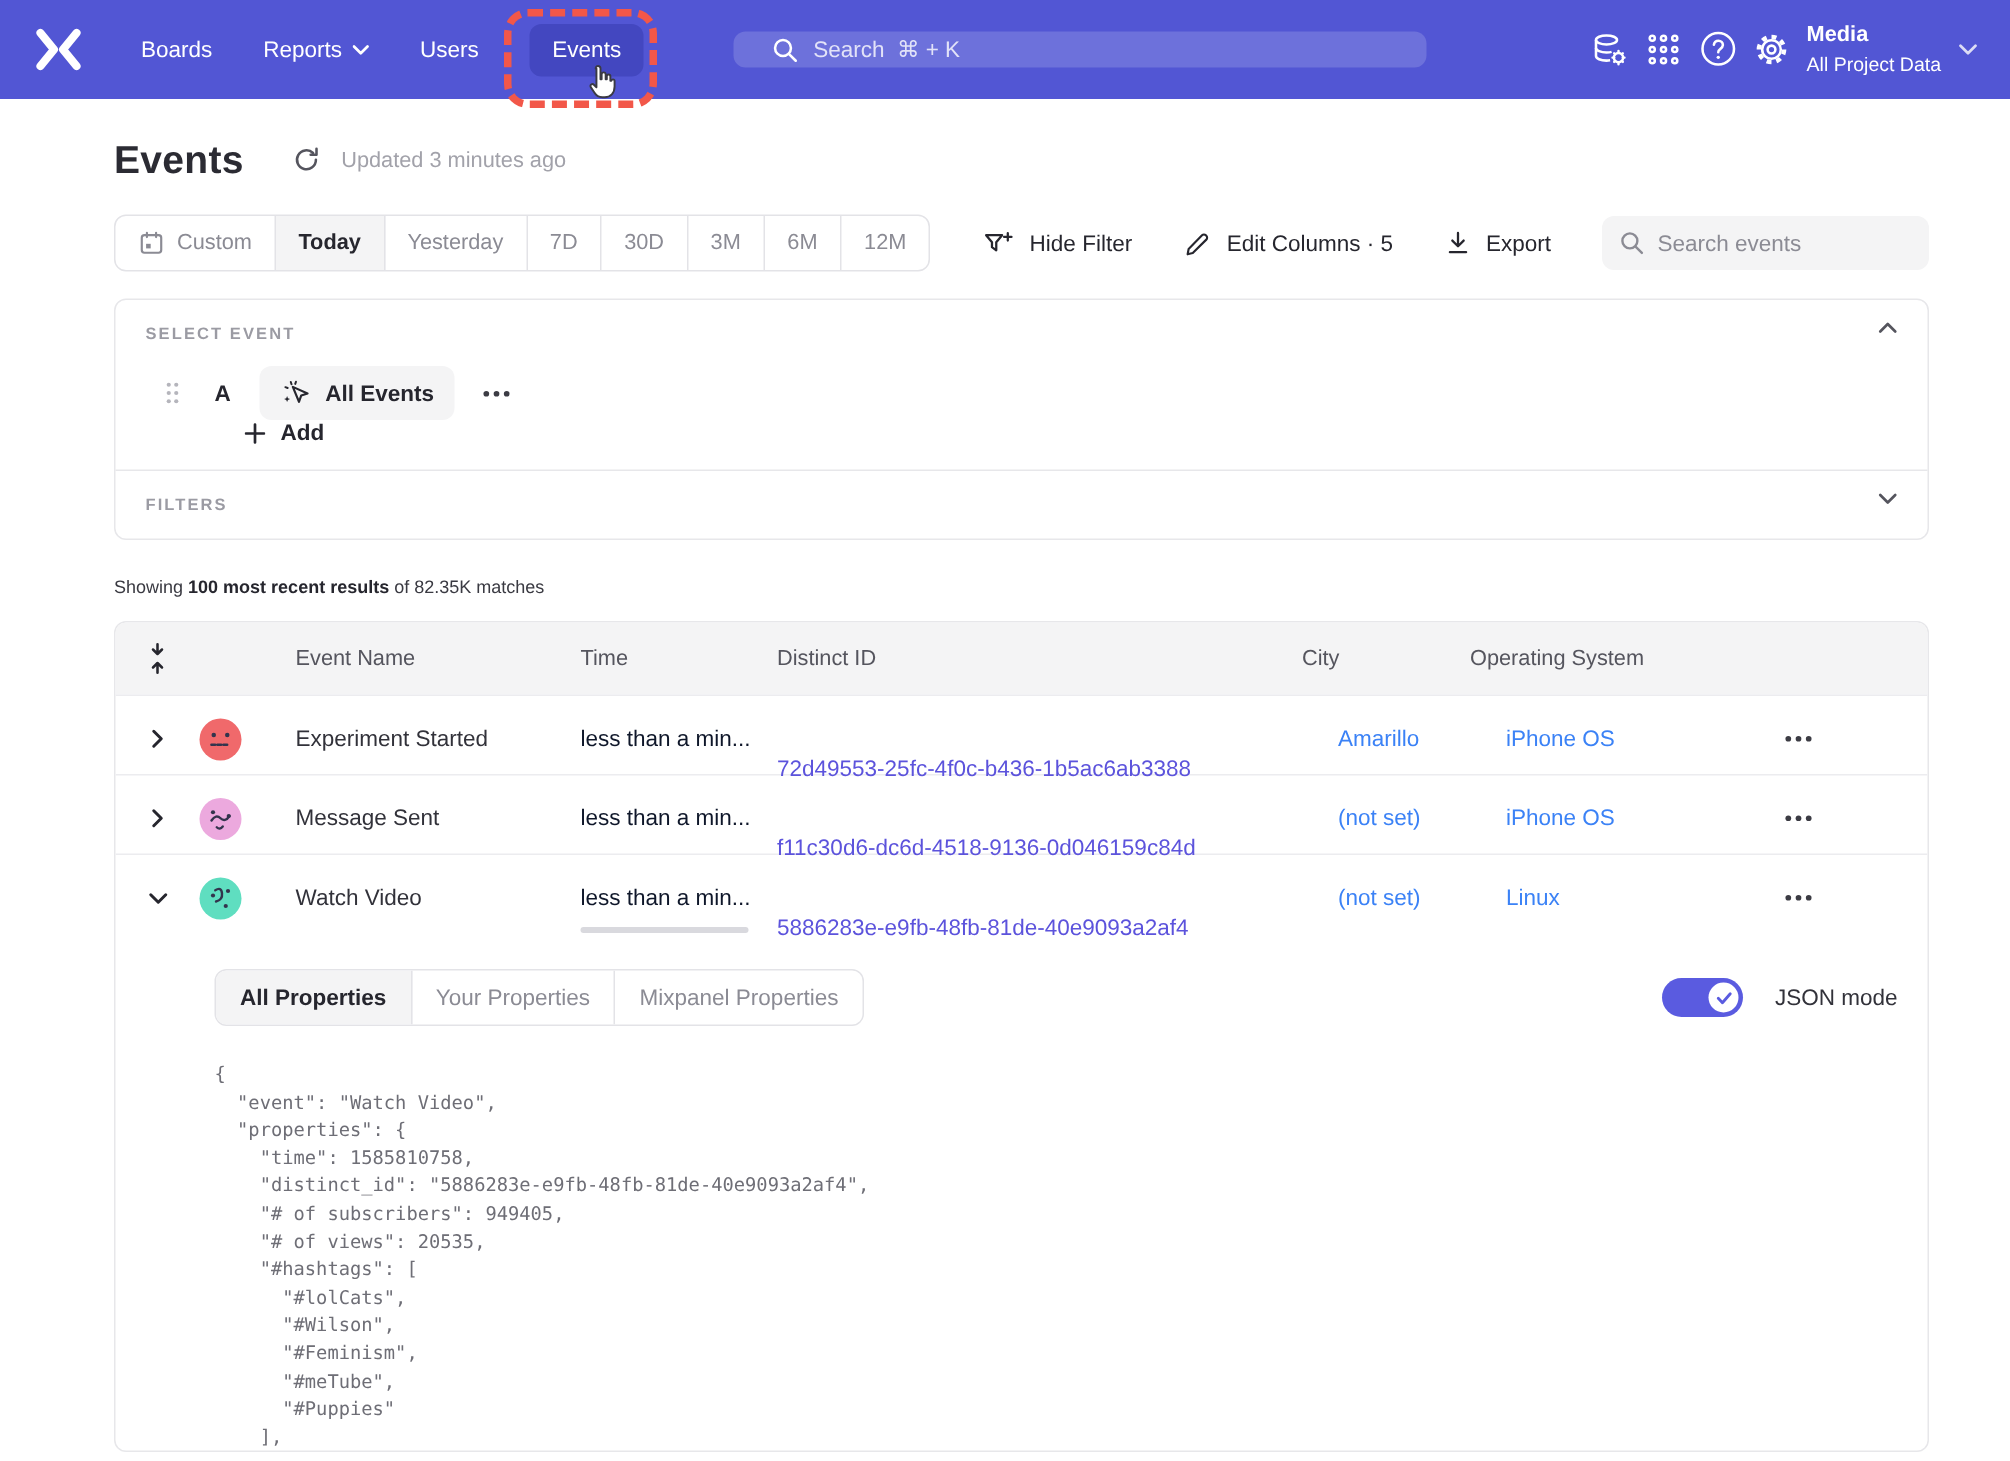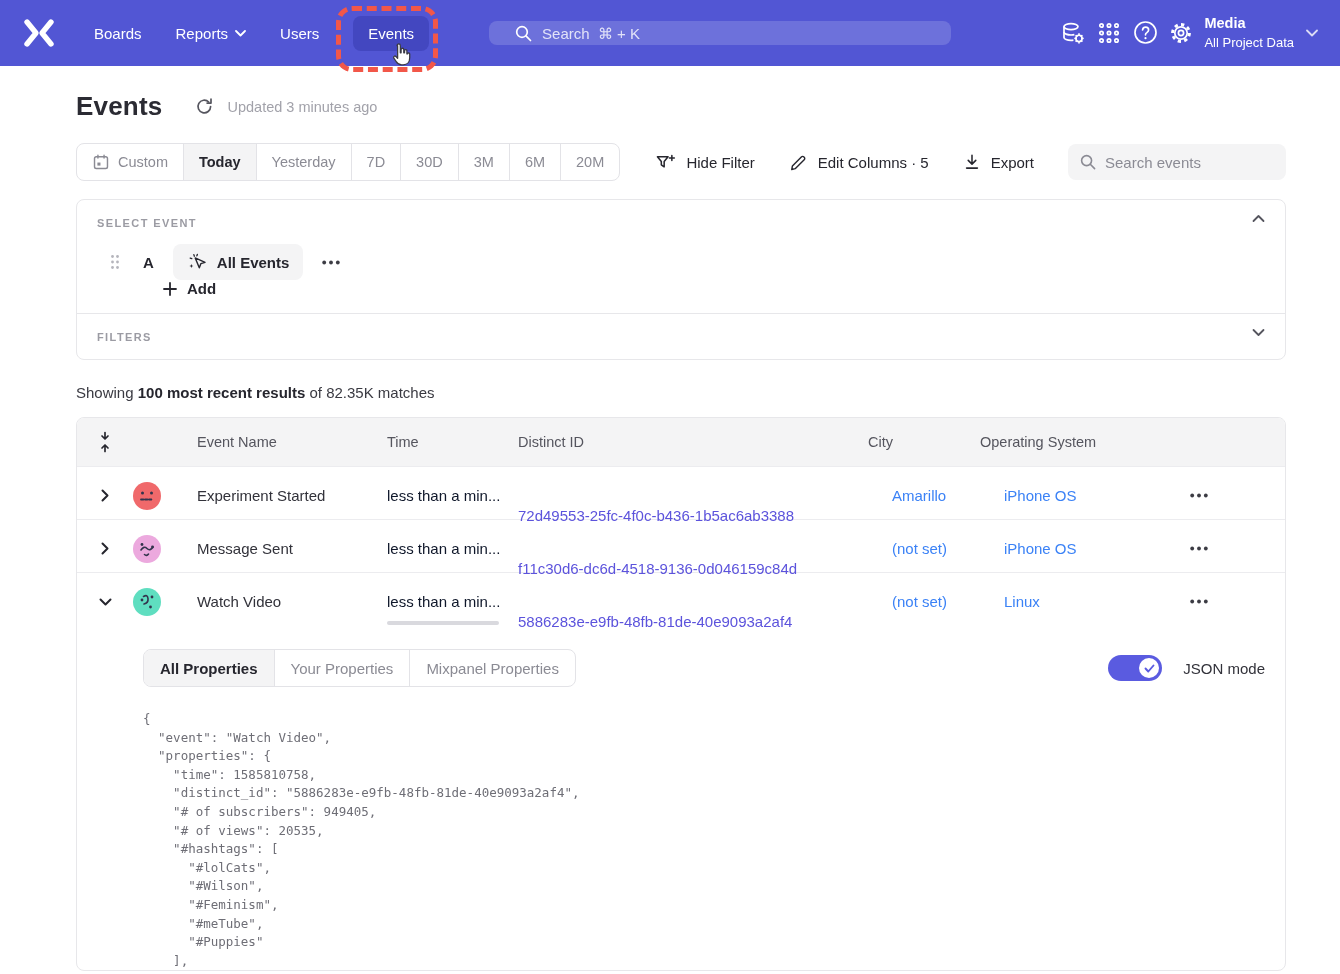--- a/index.html
+++ b/index.html
@@ -59,21 +59,21 @@
   .panel-chevron { position:absolute; right:20px; top:14px; cursor:pointer; }
   .event-row { margin-top:15px; display:flex; align-items:center; }
   .drag-handle { width:12px; margin-left:12px; cursor:grab; }
   .row-letter { font-size:15px; font-weight:600; color:#26262e; margin:0 19px 0 22px; }
   .chip-btn { display:flex; align-items:center; gap:9px; height:36px; padding:0 14px;
     background:#f4f4f5; border-radius:8px; font-size:15px; font-weight:700; color:#26262e; cursor:pointer; }
   .more-btn { margin-left:19px; cursor:pointer; display:flex; align-items:center; }
   .add-row { margin-left:66px; display:flex; align-items:center; gap:10px;
     font-size:15px; font-weight:600; color:#26262e; cursor:pointer; width:max-content; }
 
-  .results-line { margin-top:24px; font-size:15px; color:#3a3a42; }
+  .results-line { margin-top:24px; font-size:12px; color:#3a3a42; }
   .results-line b { color:#26262e; }
 
   
   .table-card { position:relative; margin-top:16px; border:1px solid #e7e7ea; border-radius:8px;
     background:#fff; overflow:hidden; }
   .tgrid { display:grid; grid-template-columns:56px 64px 190px 131px 350px 112px 208px 1fr;
     align-items:center; }
   .thead { height:48px; background:#f4f4f5; font-size:14.5px; color:#55555e; }
   .trow { height:53px; border-top:1px solid #ececef; font-size:15px; cursor:pointer; }
   .c-center { justify-self:center; }
@@ -212,21 +212,21 @@
             <rect x="6" y="10.6" width="3.4" height="3.4" fill="#8b8b94"></rect>
           </svg>
         <span>Custom</span>
       </div>
       <div class="active">Today</div>
       <div>Yesterday</div>
       <div>7D</div>
       <div>30D</div>
       <div>3M</div>
       <div>6M</div>
-      <div>20M</div>
+      <div>12M</div>
     </div>
 
     <div class="right-controls">
       <div class="tool-btn">
         <svg width="21" height="19" viewBox="0 0 22 20">
             <path d="M2.5 4h11.2l-4.1 5v5.6l-3-2.2V9z" fill="none" stroke="#26262e" stroke-width="1.6" stroke-linejoin="round"></path>
             <path d="M17.7 2.6v5.2M15.1 5.2h5.2" stroke="#26262e" stroke-width="1.6" stroke-linecap="round"></path>
           </svg>
         <span>Hide Filter</span>
       </div>

